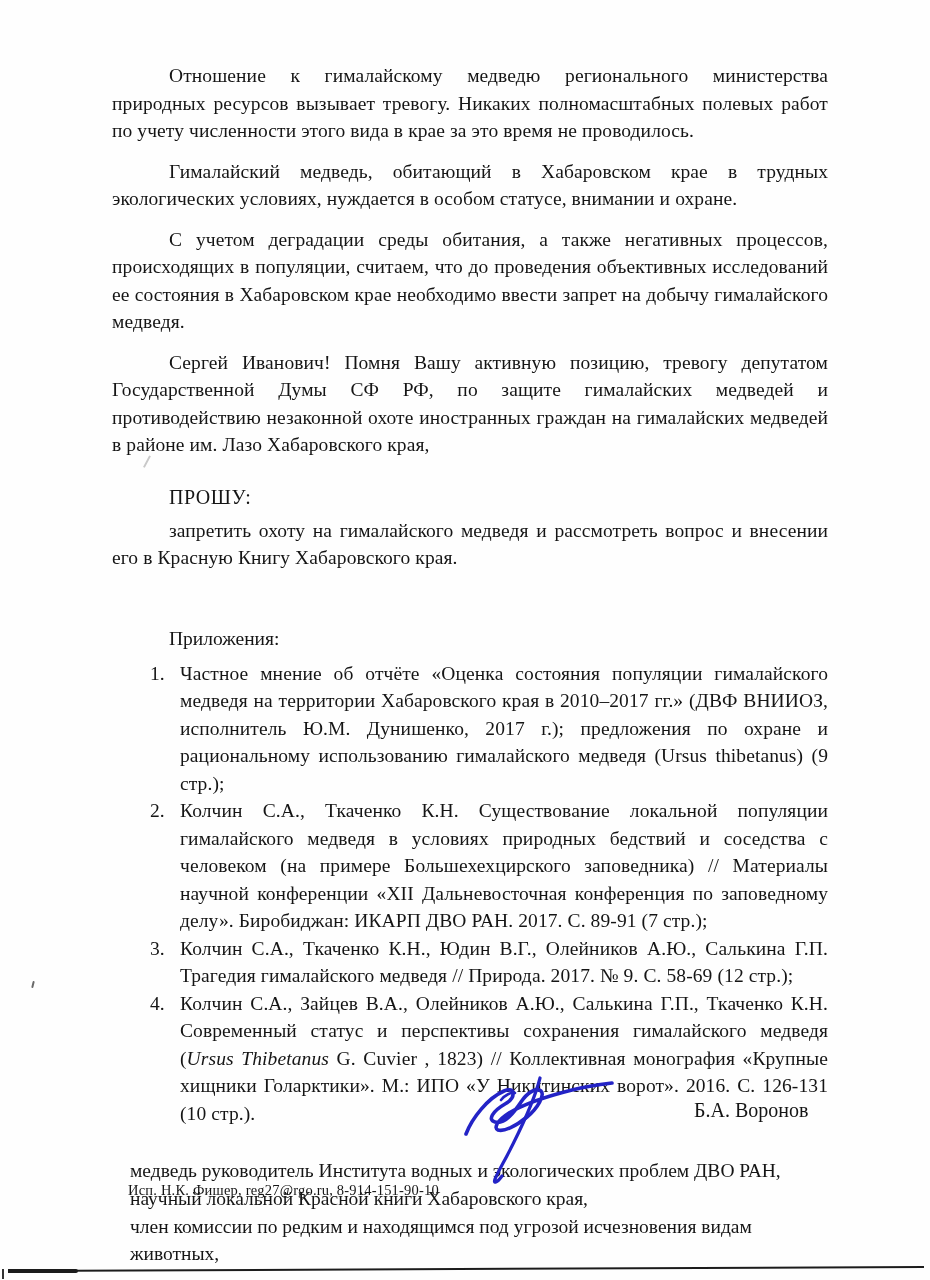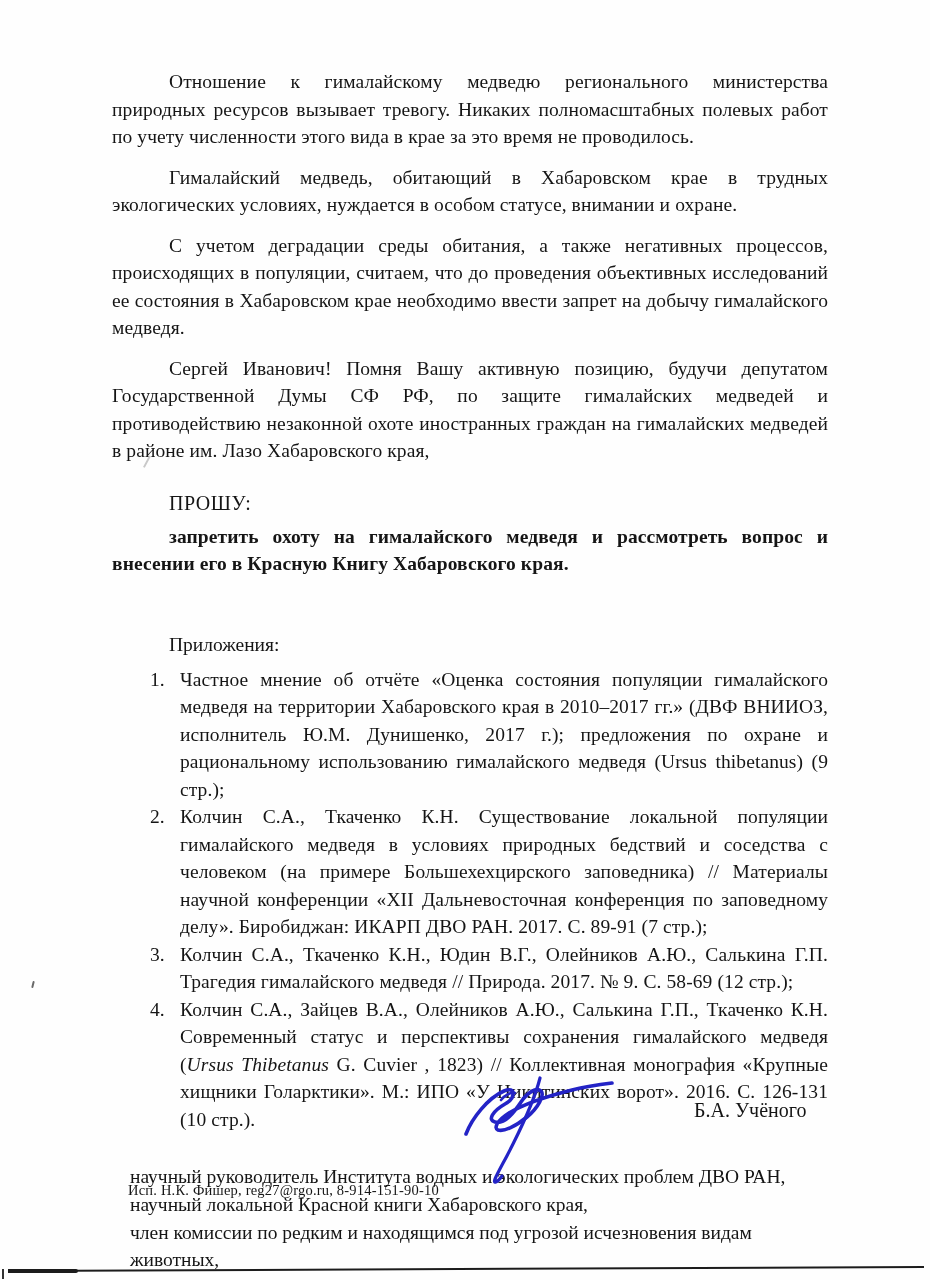--- a/index.html
+++ b/index.html
@@ -17,37 +17,36 @@
     color: #151515;
     overflow: hidden;
   }
   .content {
     position: absolute;
     left: 112px;
     top: 62px;
     width: 716px;
   }
   .para {
-    margin: 6px 0 13px 0;
+    margin: 0 0 13px 0;
     font-size: 19.5px;
     line-height: 27.5px;
     text-align: justify;
     text-indent: 57px;
     letter-spacing: 0.1px;
   }
   .request-heading {
     margin: 27px 0 8px 0;
     font-size: 20px;
     font-weight: normal;
     text-indent: 57px;
     letter-spacing: 0.5px;
   }
   .request-text {
     margin: 0 0 21px 0;
-    font-weight: bold;
   }
   .attachments-heading {
     margin: 56px 0 10px 0;
     font-size: 19.5px;
     text-indent: 57px;
   }
   ol.attachments {
     list-style: none;
     margin: 0;
     padding: 0;
@@ -142,21 +141,21 @@
 
 <div class="page">
   <div class="content">
 
     <p class="para">Отношение к гималайскому медведю регионального министерства природных ресурсов вызывает тревогу. Никаких полномасштабных полевых работ по учету численности этого вида в крае за это время не проводилось.</p>
 
     <p class="para">Гималайский медведь, обитающий в Хабаровском крае в трудных экологических условиях, нуждается в особом статусе, внимании и охране.</p>
 
     <p class="para">С учетом деградации среды обитания, а также негативных процессов, происходящих в популяции, считаем, что до проведения объективных исследований ее состояния в Хабаровском крае необходимо ввести запрет на добычу гималайского медведя.</p>
 
-    <p class="para">Сергей Иванович! Помня Вашу активную позицию, будучи депутатом Государственной Думы СФ РФ, по защите гималайских медведей и противодействию незаконной охоте иностранных граждан на гималайских медведей в районе им. Лазо Хабаровского края,</p>
+    <p class="para">Сергей Иванович! Помня Вашу активную позицию, тревогу депутатом Государственной Думы СФ РФ, по защите гималайских медведей и противодействию незаконной охоте иностранных граждан на гималайских медведей в районе им. Лазо Хабаровского края,</p>
 
     <p class="request-heading">ПРОШУ:</p>
 
     <p class="para request-text">запретить охоту на гималайского медведя и рассмотреть вопрос и внесении его в Красную Книгу Хабаровского края.</p>
 
     <p class="attachments-heading">Приложения:</p>
 
     <ol class="attachments">
       <li>
         <span class="num">1.</span><span>Частное мнение об отчёте «Оценка состояния популяции гималайского медведя на территории Хабаровского края в 2010–2017 гг.» (ДВФ ВНИИОЗ, исполнитель Ю.М. Дунишенко, 2017 г.); предложения по охране и рациональному использованию гималайского медведя (Ursus thibetanus) (9 стр.);</span><i></i><span></span>
@@ -166,34 +165,34 @@
       </li>
       <li>
         <span class="num">3.</span><span>Колчин С.А., Ткаченко К.Н., Юдин В.Г., Олейников А.Ю., Салькина Г.П. Трагедия гималайского медведя // Природа. 2017. № 9. С. 58-69 (12 стр.);</span><i></i><span></span>
       </li>
       <li>
         <span class="num">4.</span><span>Колчин С.А., Зайцев В.А., Олейников А.Ю., Салькина Г.П., Ткаченко К.Н. Современный статус и перспективы сохранения гималайского медведя (</span><i>Ursus Thibetanus</i><span> G. Cuvier , 1823) // Коллективная монография «Крупные хищники Голарктики». М.: ИПО «У Никитинских ворот». 2016. С. 126-131 (10 стр.).</span>
       </li>
     </ol>
 
     <div class="sig-block">
-      <div>научный руководитель Института водных и экологических проблем ДВО РАН,</div>
+      <div>медведь руководитель Института водных и экологических проблем ДВО РАН,</div>
       <div>научный локальной Красной книги Хабаровского края,</div>
       <div>член комиссии по редким и находящимся под угрозой исчезновения видам животных,</div>
 
     </div>
   </div>
 
   <svg class="signature-svg" width="175" height="145" viewBox="0 0 175 145" fill="none" xmlns="http://www.w3.org/2000/svg">
     <path d="M14 74 C20 58 36 38 52 31 C64 26 64 38 53 44 C41 51 35 60 43 62 C53 65 63 51 69 42 C75 33 84 27 89 31 C93 35 86 48 75 57 C64 66 52 72 46 70 C41 68 46 60 57 53 C72 44 96 36 120 30 C136 26 152 24 160 23" stroke="#2323c6" stroke-width="3.6" stroke-linecap="round" stroke-linejoin="round"></path>
     <path d="M88 18 C84 34 73 60 61 84 C53 100 46 112 43 119 C41 124 45 123 50 116" stroke="#2323c6" stroke-width="3.2" stroke-linecap="round" stroke-linejoin="round"></path>
     <path d="M49 40 C53 35 59 32 63 33" stroke="#2323c6" stroke-width="2.6" stroke-linecap="round"></path>
   </svg>
 
-  <div class="sig-name">Б.А. Учёного</div>
+  <div class="sig-name">Б.А. Воронов</div>
 
   <div class="footer-note">Исп. Н.К. Фишер, reg27@rgo.ru, 8-914-151-90-10</div>
 
   <div class="artifact-tick"></div>
   <div class="artifact-slash"></div>
   <div class="artifact-bottom-line"></div>
   <div class="artifact-bottom-line-thick"></div>
   <div class="artifact-corner-tick"></div>
 </div>
 

